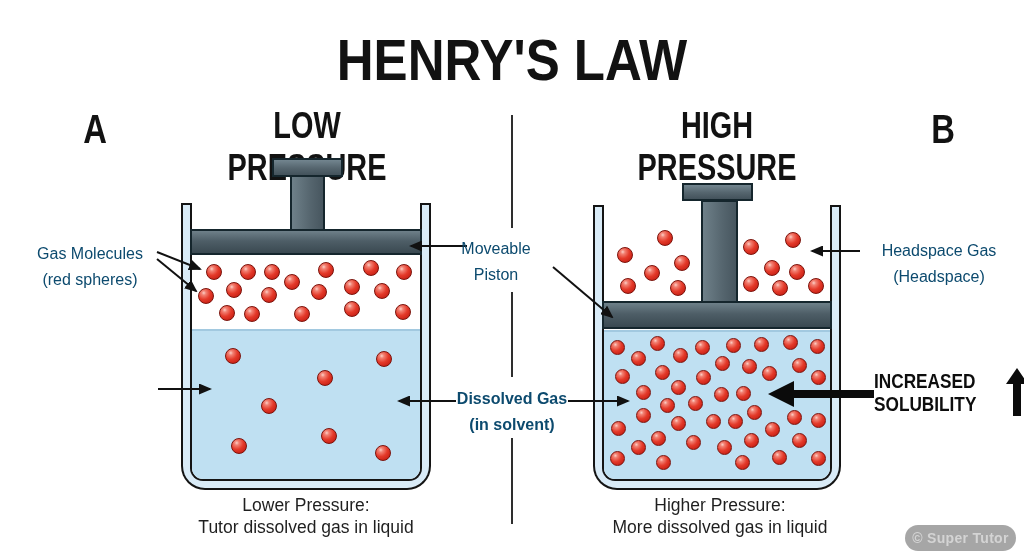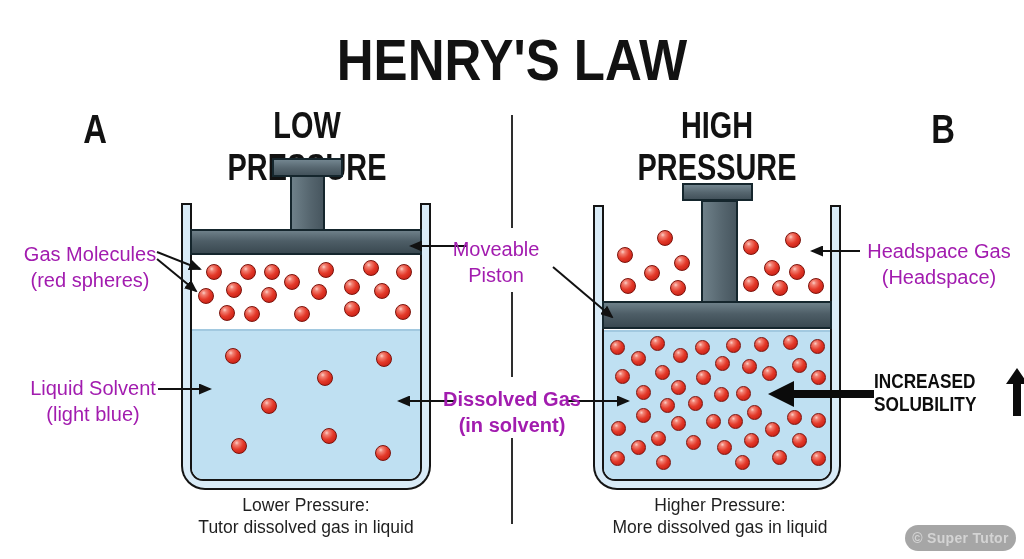--- a/index.html
+++ b/index.html
@@ -45,21 +45,21 @@
   .piston-bar{
     box-sizing:border-box;border:2px solid #15262d;z-index:3;
     background:linear-gradient(180deg,#6e8089 0%,#4e5e67 45%,#3a4951 100%);
   }
   .molecule{
     position:absolute;border-radius:50%;box-sizing:border-box;border:1px solid #7c120b;
     background:radial-gradient(circle at 34% 28%, #fccfc6 0%, #f28274 16%, #e43a2a 48%, #cb2317 78%, #a8170d 100%);
   }
   .layer{left:0;top:0;width:1024px;height:559px;z-index:4;pointer-events:none;}
   .overlay{left:0;top:0;z-index:5;pointer-events:none;}
-  .label{font-size:20px;line-height:26px;text-align:center;color:#a21caf;z-index:6;}
+  .label{font-size:16px;line-height:26px;text-align:center;color:#0c4a6e;z-index:6;}
   .caption{font-size:17.5px;line-height:22px;text-align:center;color:#1f1f1f;z-index:6;}
   .solubility{z-index:6;display:flex;align-items:center;gap:7px;}
   .solubility .txt{
     font-weight:bold;font-size:21px;line-height:23px;transform:scaleX(0.82);
     transform-origin:left center;color:#0d0d0d;white-space:nowrap;
   }
   .watermark{
     left:905px;top:525px;width:111px;height:26px;border-radius:13px;
     background:rgba(146,146,146,0.82);color:#d4d4d4;font-size:14px;font-weight:bold;
     display:flex;align-items:center;justify-content:center;z-index:7;letter-spacing:0.3px;
@@ -212,24 +212,20 @@
 
     <line x1="860" y1="251" x2="812" y2="251" stroke="#111" stroke-width="2" marker-end="url(#ah)"></line>
 
     <path d="M874,390 L794,390 L794,381 L768,394 L794,407 L794,398 L874,398 Z" fill="#0b0b0b"></path>
   </svg>
 
   <div class="abs label" style="left:10px;top:241px;width:160px;">
     <div>Gas Molecules</div>
     <div>(red spheres)</div>
   </div>
-  <div class="abs label" style="left:10px;top:375px;width:166px;">
-    <div>Liquid Solvent</div>
-    <div>(light blue)</div>
-  </div>
   <div class="abs label" style="left:416px;top:236px;width:160px;">
     <div>Moveable</div>
     <div>Piston</div>
   </div>
   <div class="abs label" style="left:429px;top:386px;width:166px;font-weight:bold;">
     <div>Dissolved Gas</div>
     <div>(in solvent)</div>
   </div>
   <div class="abs label" style="left:857px;top:238px;width:164px;">
     <div>Headspace Gas</div>

